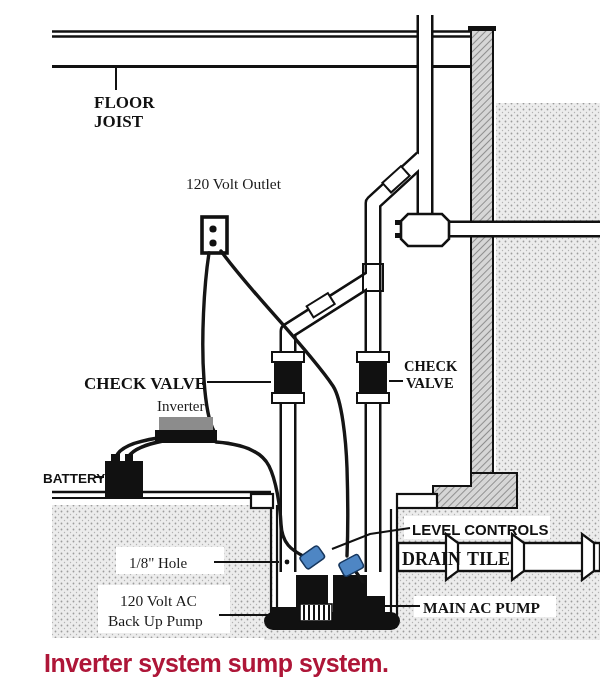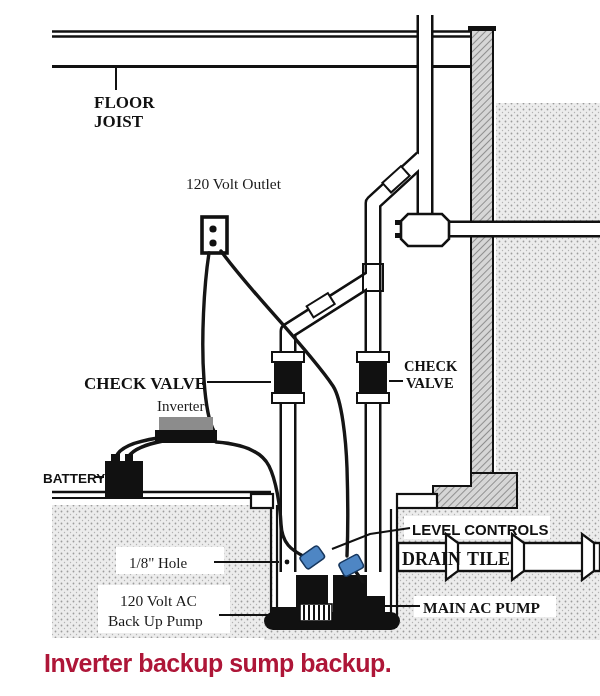--- a/index.html
+++ b/index.html
@@ -190,14 +190,14 @@
     <text class="t-sans-b" x="43" y="483" font-size="13.5">BATTERY</text>
     <text class="t-serif-b" x="404" y="371" font-size="14.5">CHECK</text>
     <text class="t-serif-b" x="406" y="388" font-size="14.5">VALVE</text>
     <text class="t-sans-b" x="412" y="535" font-size="15">LEVEL CONTROLS</text>
     <text class="t-serif" x="129" y="568" font-size="15">1/8" Hole</text>
     <text class="t-serif" x="120" y="606" font-size="15.5">120 Volt AC</text>
     <text class="t-serif" x="108" y="626" font-size="15.5">Back Up Pump</text>
     <text class="t-serif-b" x="423" y="613" font-size="15.5" fill="#222">MAIN AC PUMP</text>
   </svg>
 
-  <div class="caption">Inverter backup sump backup.</div>
+  <div class="caption">Inverter system sump system.</div>
 </div>
 
 </body></html>

